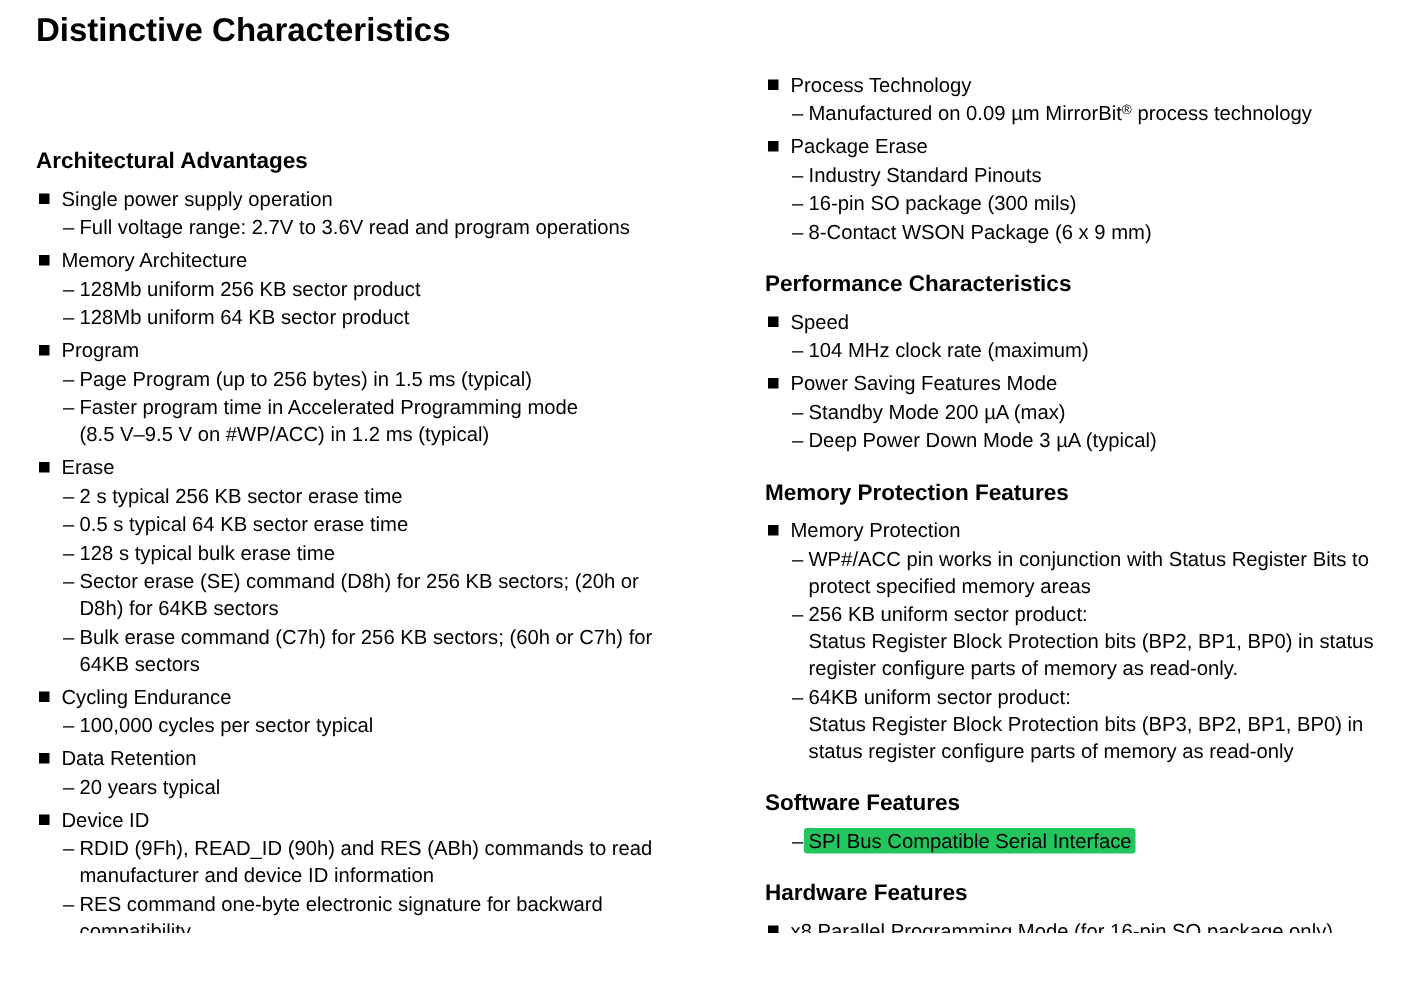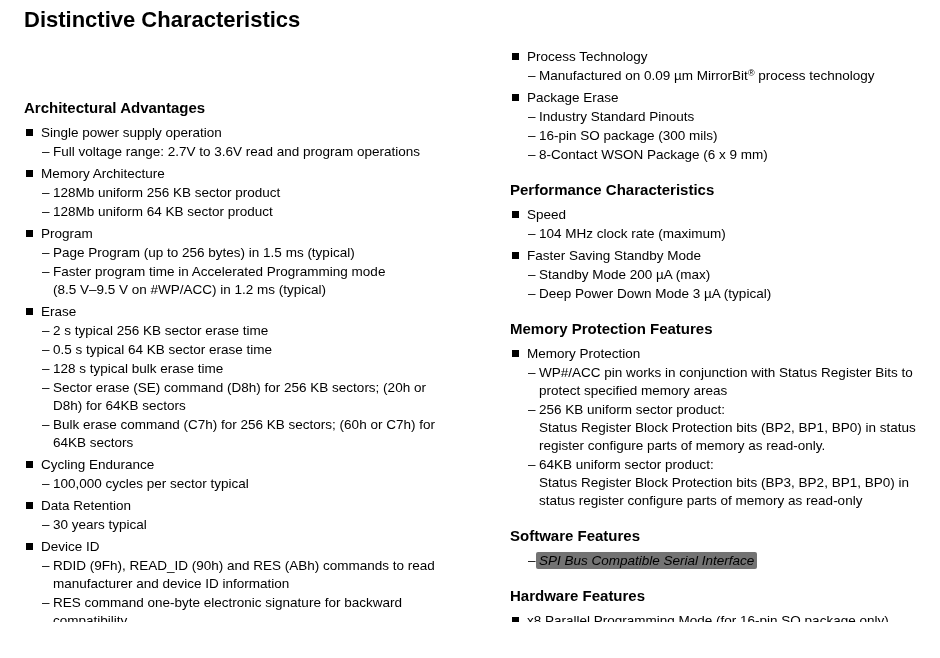--- a/index.html
+++ b/index.html
@@ -125,21 +125,21 @@
         <div class="item l1">
           <div class="line first"><span class="marker"></span><span class="txt">Cycling Endurance</span></div>
         </div>
         <div class="item l2">
           <div class="line first"><span class="marker">–</span><span class="txt">100,000 cycles per sector typical</span></div>
         </div>
         <div class="item l1">
           <div class="line first"><span class="marker"></span><span class="txt">Data Retention</span></div>
         </div>
         <div class="item l2">
-          <div class="line first"><span class="marker">–</span><span class="txt">30 years typical</span></div>
+          <div class="line first"><span class="marker">–</span><span class="txt">20 years typical</span></div>
         </div>
         <div class="item l1">
           <div class="line first"><span class="marker"></span><span class="txt">Device ID</span></div>
         </div>
         <div class="item l2">
           <div class="line first"><span class="marker">–</span><span class="txt">RDID (9Fh), READ_ID (90h) and RES (ABh) commands to read</span></div>
           <div class="line cont"><span class="txt">manufacturer and device ID information</span></div>
         </div>
         <div class="item l2">
           <div class="line first"><span class="marker">–</span><span class="txt">RES command one-byte electronic signature for backward</span></div>
@@ -166,21 +166,21 @@
           <div class="line first"><span class="marker">–</span><span class="txt">8-Contact WSON Package (6 x 9 mm)</span></div>
         </div>
         <div class="section-heading">Performance Characteristics</div>
         <div class="item l1">
           <div class="line first"><span class="marker"></span><span class="txt">Speed</span></div>
         </div>
         <div class="item l2">
           <div class="line first"><span class="marker">–</span><span class="txt">104 MHz clock rate (maximum)</span></div>
         </div>
         <div class="item l1">
-          <div class="line first"><span class="marker"></span><span class="txt">Faster Saving Standby Mode</span></div>
+          <div class="line first"><span class="marker"></span><span class="txt">Power Saving Features Mode</span></div>
         </div>
         <div class="item l2">
           <div class="line first"><span class="marker">–</span><span class="txt">Standby Mode 200 µA (max)</span></div>
         </div>
         <div class="item l2">
           <div class="line first"><span class="marker">–</span><span class="txt">Deep Power Down Mode 3 µA (typical)</span></div>
         </div>
         <div class="section-heading">Memory Protection Features</div>
         <div class="item l1">
           <div class="line first"><span class="marker"></span><span class="txt">Memory Protection</span></div>
@@ -194,21 +194,21 @@
           <div class="line cont"><span class="txt">Status Register Block Protection bits (BP2, BP1, BP0) in status</span></div>
           <div class="line cont"><span class="txt">register configure parts of memory as read-only.</span></div>
         </div>
         <div class="item l2">
           <div class="line first"><span class="marker">–</span><span class="txt">64KB uniform sector product:</span></div>
           <div class="line cont"><span class="txt">Status Register Block Protection bits (BP3, BP2, BP1, BP0) in</span></div>
           <div class="line cont"><span class="txt">status register configure parts of memory as read-only</span></div>
         </div>
         <div class="section-heading">Software Features</div>
         <div class="item l2">
-          <div class="line first"><span class="marker">–</span><span class="txt highlight" style="background: #737373; font-style: italic;">SPI Bus Compatible Serial Interface</span></div>
+          <div class="line first"><span class="marker">–</span><span class="txt highlight" style="background: #22c55e;">SPI Bus Compatible Serial Interface</span></div>
         </div>
         <div class="section-heading">Hardware Features</div>
         <div class="item l1">
           <div class="line first"><span class="marker"></span><span class="txt">x8 Parallel Programming Mode (for 16-pin SO package only)</span></div>
         </div>
       </div>
   </div>
 </div>
 
 </body></html>

